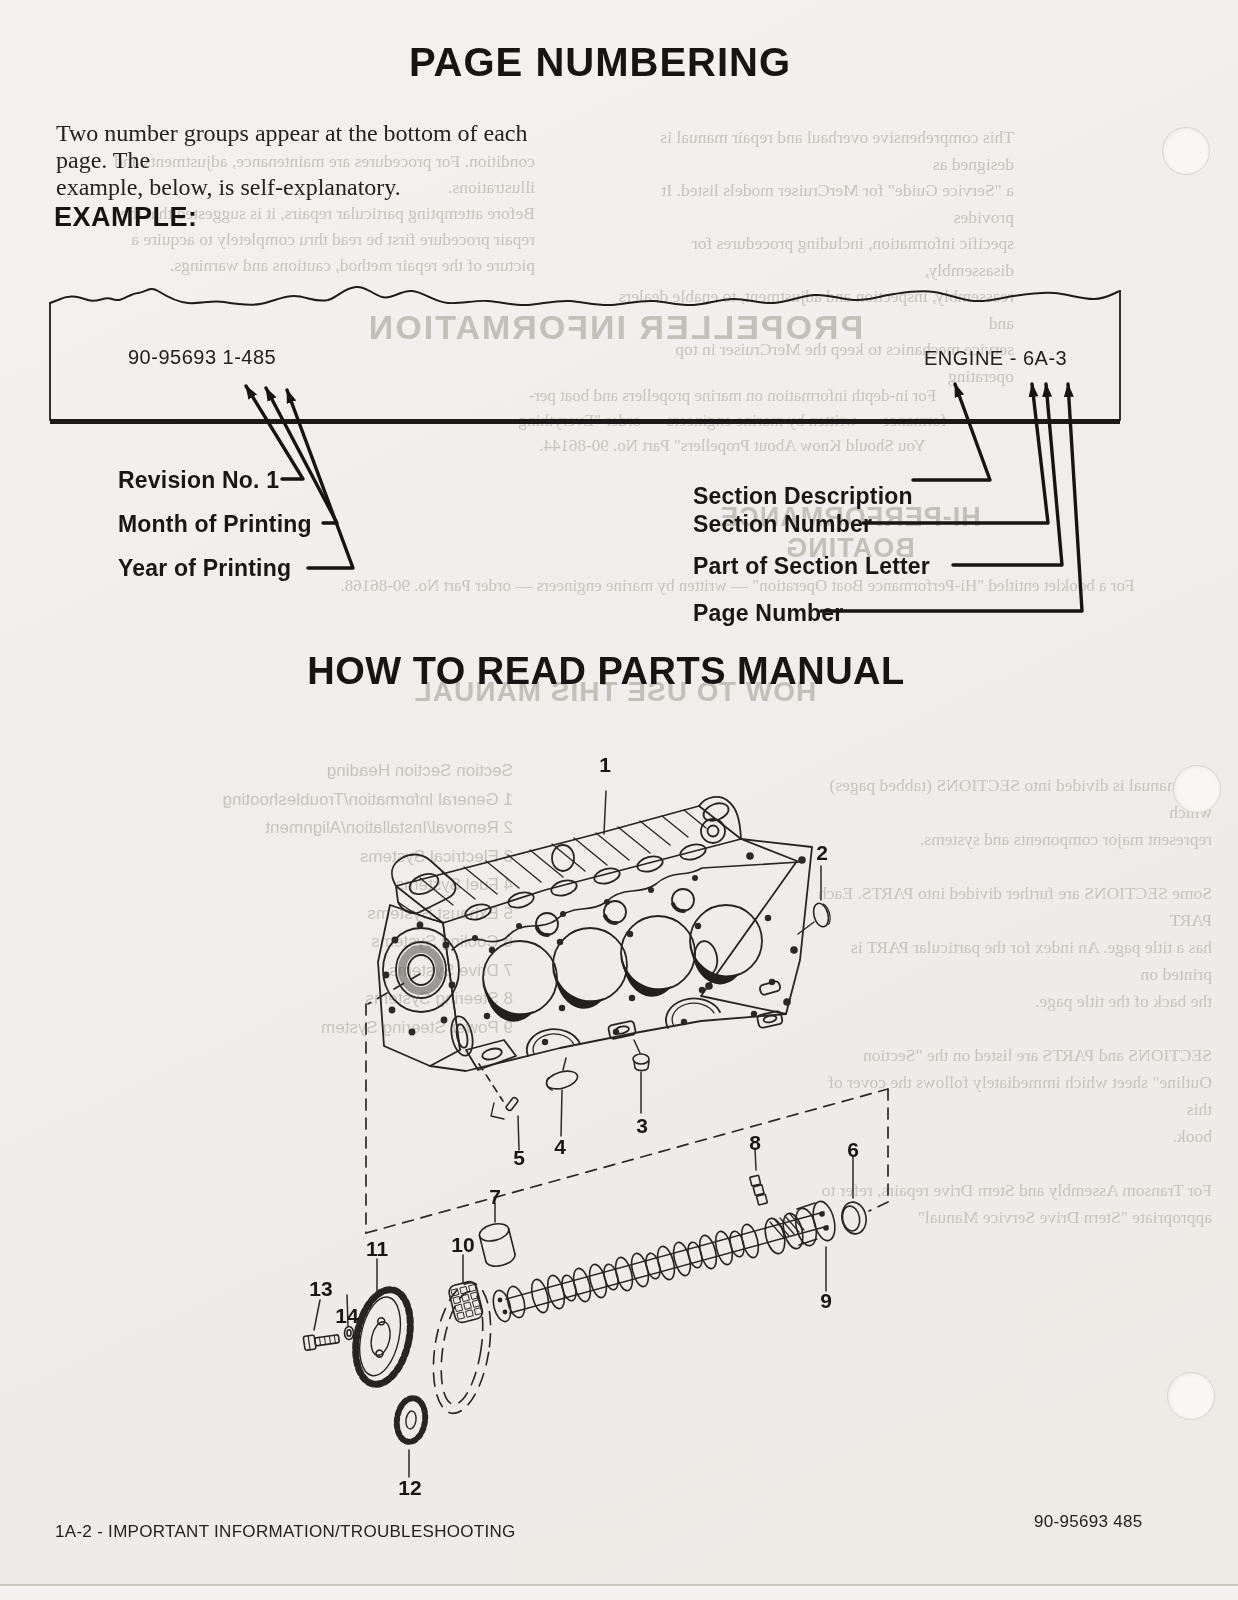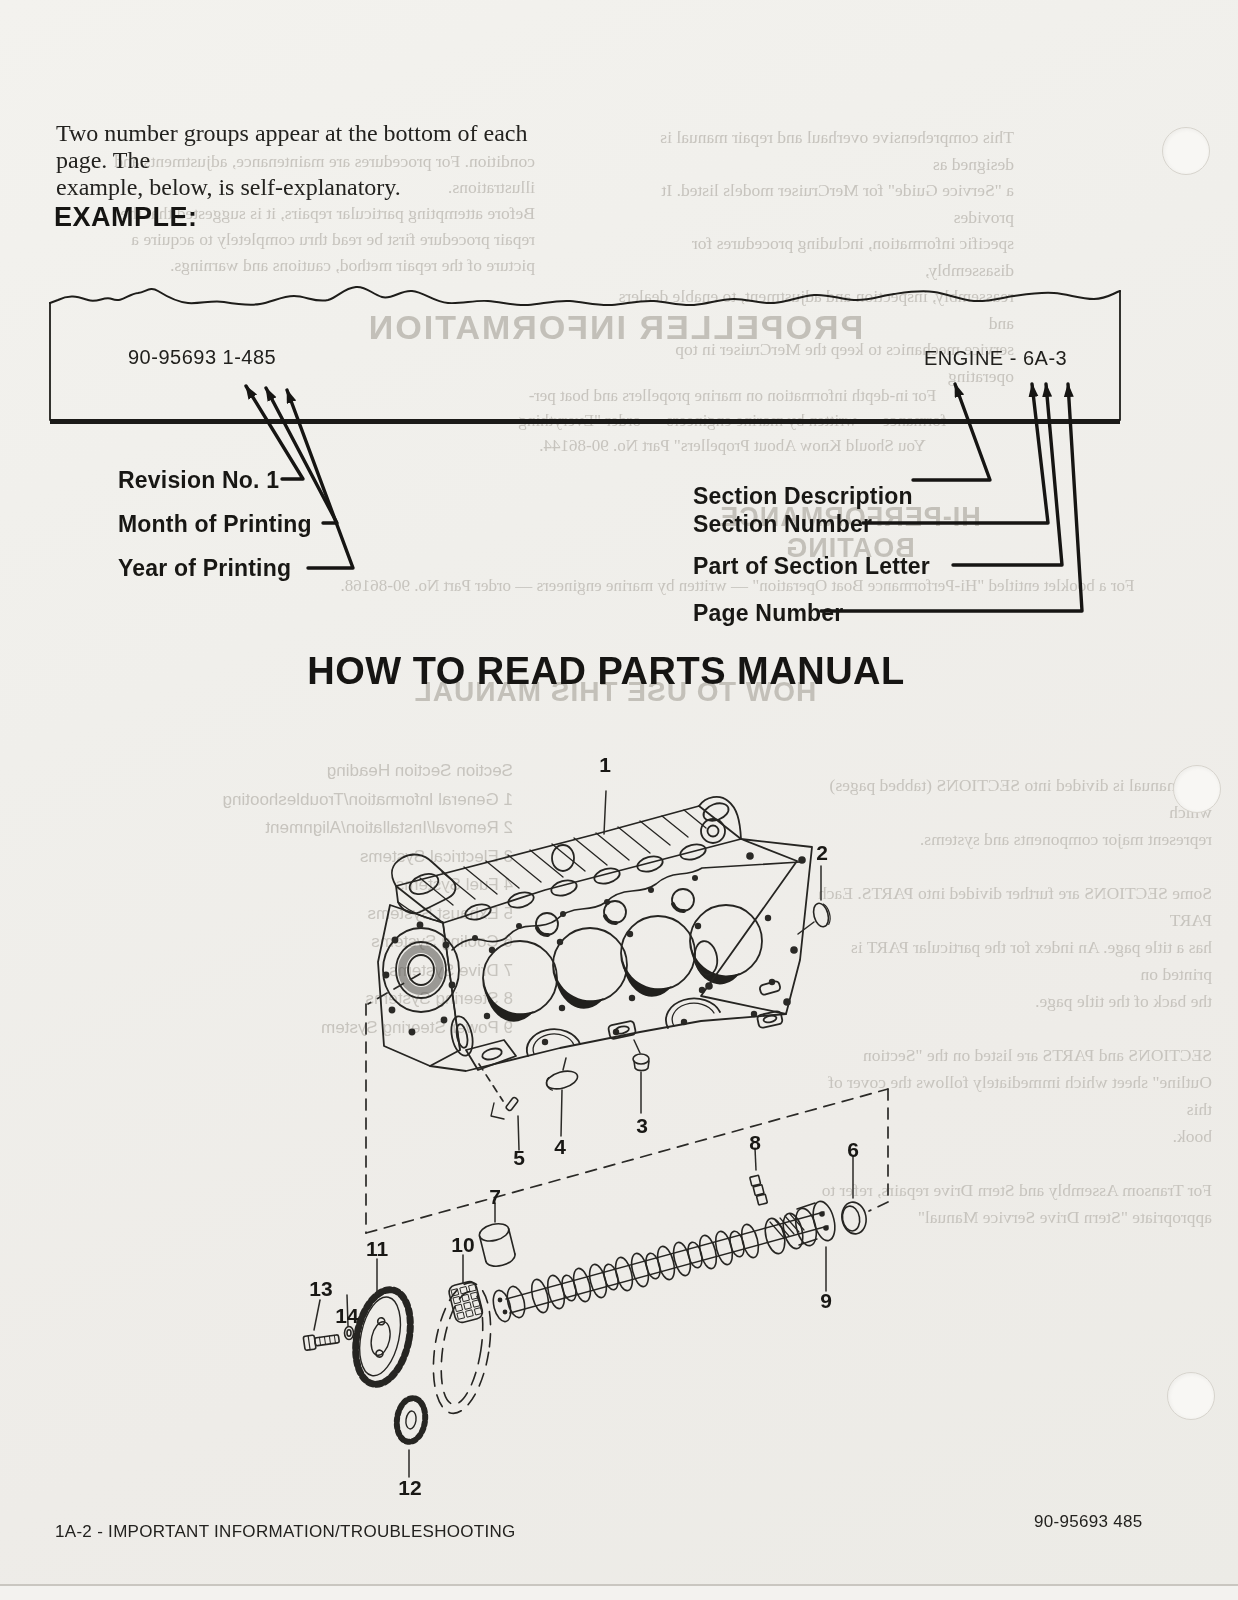--- a/index.html
+++ b/index.html
@@ -379,20 +379,21 @@
       <path d="M826,1247 L826,1291"></path>
       <path d="M463,1255 L463,1283"></path>
       <path d="M377,1259 L377,1294"></path>
       <path d="M409,1450 L409,1477"></path>
       <path d="M320,1300 L314,1330"></path>
       <path d="M347,1295 L348,1326"></path>
     </g>
   </svg>
 
   <div class="content">
+    <div class="title">PAGE NUMBERING</div>
     <div class="intro pre">Two number groups appear at the bottom of each page. The
 example, below, is self-explanatory.</div>
     <div class="example-h">EXAMPLE:</div>
 
     <div class="boxnum" style="left:128px;top:346px;">90-95693 1-485</div>
     <div class="boxnum" style="left:924px;top:347px;">ENGINE - 6A-3</div>
 
     <div class="lbl" style="left:92px;top:467px;">Revision No. 1</div>
     <div class="lbl" style="left:92px;top:511px;">Month of Printing</div>
     <div class="lbl" style="left:92px;top:555px;">Year of Printing</div>

